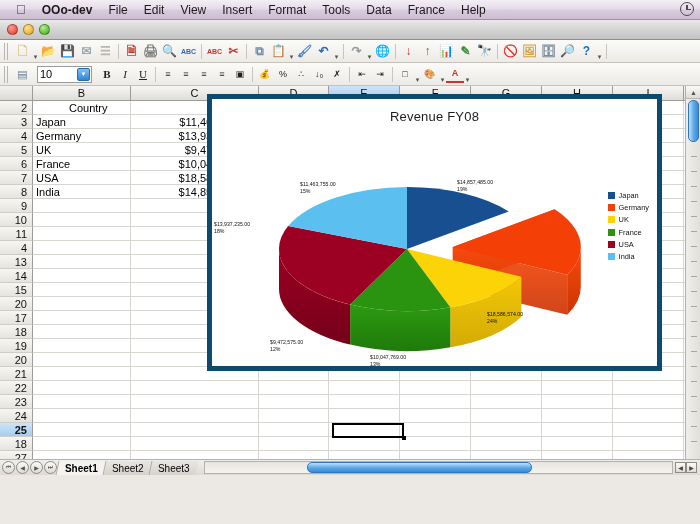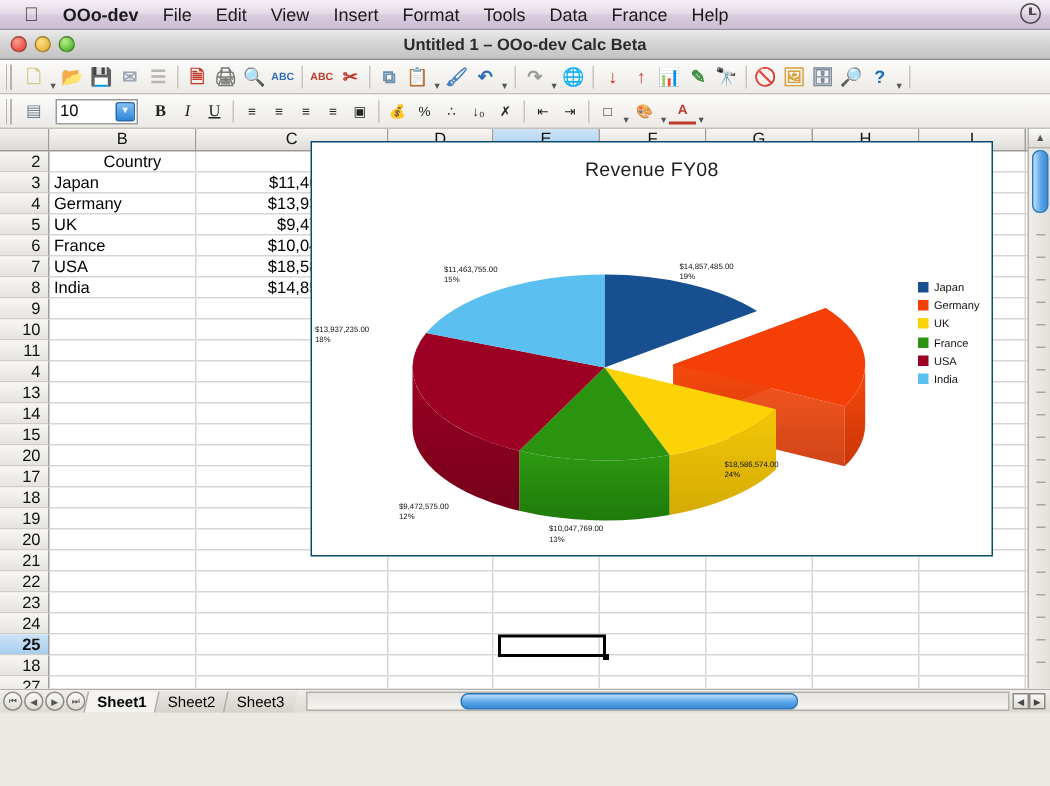--- a/index.html
+++ b/index.html
@@ -98,21 +98,21 @@
   .rh.sel{ background:linear-gradient(to bottom,#cde4f8,#a8cdee); font-weight:bold;}
   #cells{ position:absolute; top:15px; left:33px; }
   .row{ height:14px; display:flex; }
   .cell{ height:14px; border-right:1px solid #d8d6d1; border-bottom:1px solid #d8d6d1;
     font-size:11px; color:#000; padding:0 3px; display:flex;align-items:center; overflow:hidden; white-space:nowrap;}
   .cell.r{ justify-content:flex-end; }
   #selbox{ position:absolute; border:2px solid #000; pointer-events:none; z-index:6;}
   #selhandle{ position:absolute; width:4px;height:4px;background:#000; z-index:7;}
 
   
-  #chart-object{ position:absolute; background:#fff; border:1px solid #0c4a6e; z-index:8; overflow:hidden;}
+  #chart-object{ position:absolute; background:#fff; border:5px solid #0c4a6e; z-index:8; overflow:hidden;}
   #chart-title{ text-align:center; font-size:13px; color:#1d1d1d; padding-top:10px; letter-spacing:.2px;}
   .dlabel{ position:absolute; font-size:5.2px; color:#111; line-height:1.35; white-space:nowrap;}
   #legend{ position:absolute; right:8px; top:92px; font-size:7.4px; color:#111; }
   .lrow{ display:flex; align-items:center; margin-bottom:3.2px; }
   .lsw{ width:7px;height:7px; margin-right:4px; }
 
   
   #vscroll{ position:absolute; top:0; right:0; width:15px; height:373px;
     background:linear-gradient(to right,#f0eeea,#e2e0db); border-left:1px solid #b4b1ab; z-index:9;}
   .sb-arrow{ width:15px;height:13px; display:flex;align-items:center;justify-content:center;font-size:7px;color:#555;
@@ -168,21 +168,20 @@
 </div>
 
 <div id="app-window">
 
   <div id="titlebar">
     <div class="traffic">
       <div class="tl red"></div>
       <div class="tl yellow"></div>
       <div class="tl green"></div>
     </div>
-    <div id="window-title">Untitled 1 – OOo-dev Calc Beta</div>
   </div>
 
   <div class="toolbar" id="main-toolbar">
     <div class="grip"></div>
   <div class="tb-btn" style="color: rgb(215, 201, 138); font-size: 12px; font-weight: bold;">🗋</div>
       <div class="tb-drop">▾</div>
       <div class="tb-btn" style="color: rgb(232, 181, 77); font-size: 12px; font-weight: bold;">📂</div>
       <div class="tb-btn" style="color: rgb(91, 143, 208); font-size: 12px; font-weight: bold;">💾</div>
       <div class="tb-btn" style="color: rgb(154, 167, 181); font-size: 12px; font-weight: bold;">✉</div>
       <div class="tb-btn" style="color: rgb(185, 182, 176); font-size: 12px; font-weight: bold;">☰</div>

